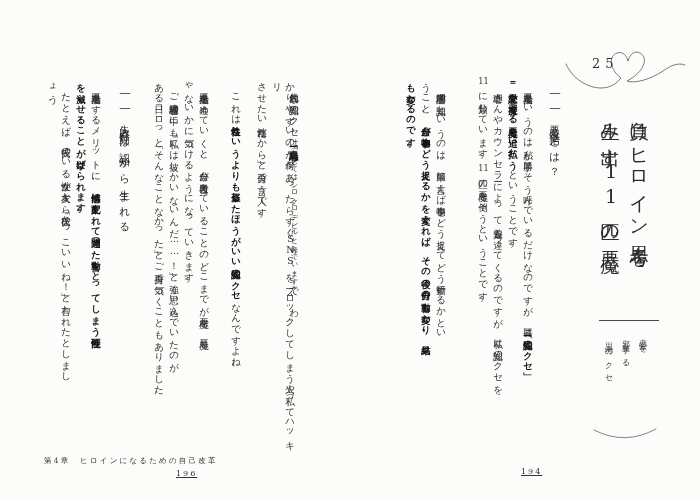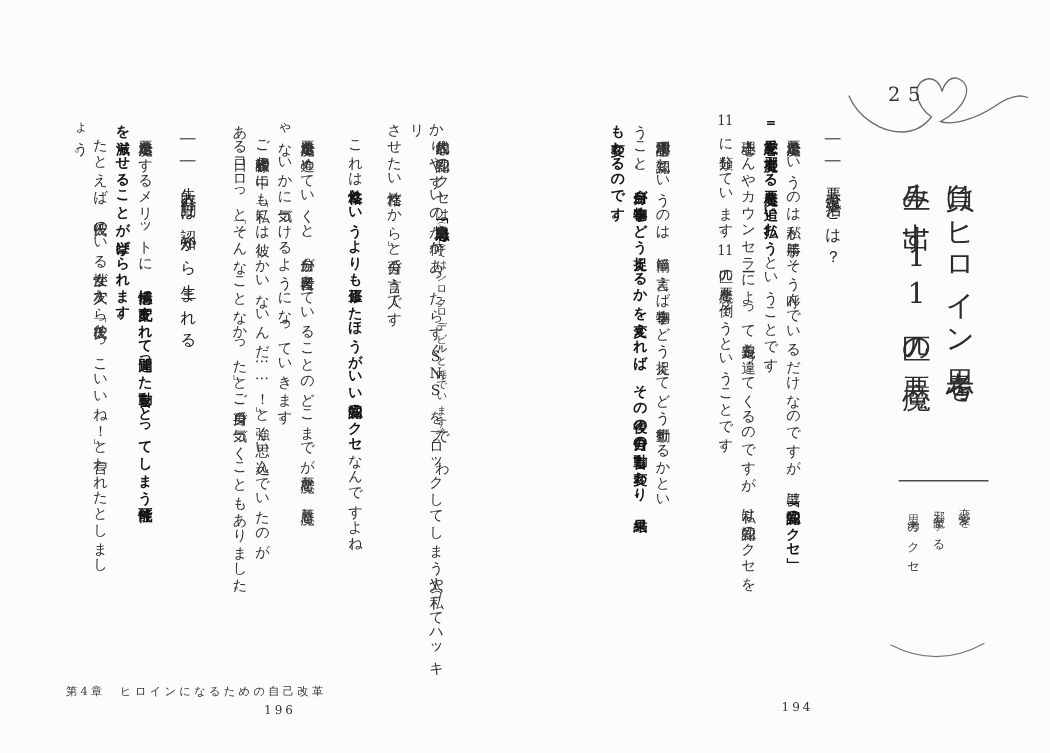--- a/index.html
+++ b/index.html
@@ -54,21 +54,21 @@
   .deco{position:absolute;}
   #heart-swirl{left:563px;top:42px;}
   #bottom-arc{left:592px;top:427px;}
 
   
   .footer-chapter{
     position:absolute;left:26px;top:456px;
     font-size:7.5px;letter-spacing:2.2px;color:#333;margin-left:18px;
   }
   .pageno{
-    position:absolute;font-size:8px;letter-spacing:2px;color:#333;
+    position:absolute;font-size:8px;letter-spacing:2px;color:#333;text-decoration:underline;
   }
   #pageno-left{left:176px;top:469px;}
   #pageno-right{left:521px;top:467px;}
 </style>
 </head>
 <body>
 
 <div class="spread">
 
   <div>

